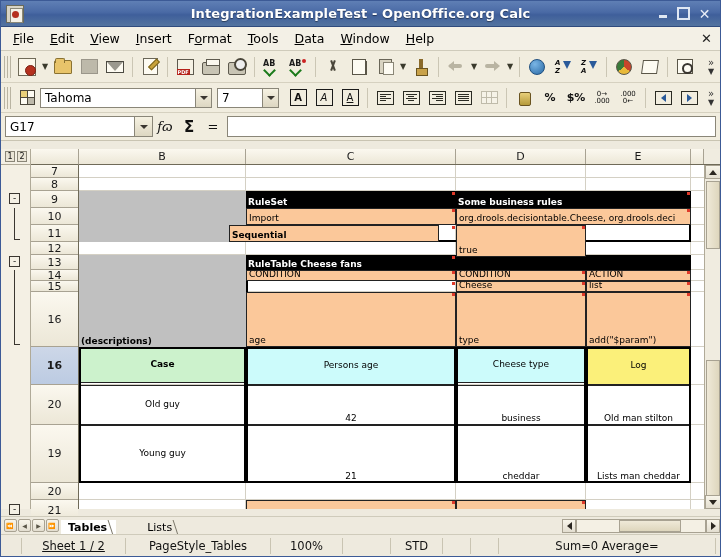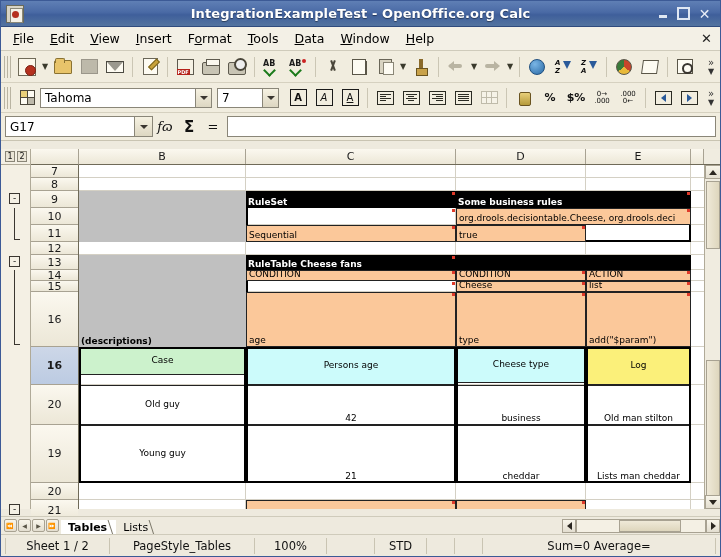--- a/index.html
+++ b/index.html
@@ -297,21 +297,21 @@
     position:absolute; left:0; right:0; bottom:22px; height:18px;
     background:#eeeade; display:flex; align-items:center;
     border-top:1px solid #cfcbbb;
   }
   .navbtns { display:flex; gap:1px; padding-left:3px; }
   .navb {
     width:13px;height:13px;border:1px solid #a8a292;border-radius:2px;
     background:linear-gradient(to bottom,#f8f5ea,#e3ded0);
     display:flex;align-items:center;justify-content:center;font-size:6px;color:#5a5648;
   }
-  .tabs { display:flex; align-items:flex-end; height:18px; margin-left:2px; }
+  .tabs { display:flex; align-items:flex-end; height:18px; margin-left:2px;gap:24px; }
   .tab {
     font-size:11px; padding:1px 9px 1px 7px; position:relative; color:#000;
     background:#eeeade; border-bottom:none;
   }
   .tab.active { font-weight:bold; background:#ffffff; }
   .tab::after {
     content:""; position:absolute; right:-5px; top:0; bottom:0; width:10px;
     border-left:1px solid #7a7668; transform:skewX(18deg);
   }
   .hscroll-area { margin-left:auto; display:flex; align-items:center; height:16px; }
@@ -324,21 +324,21 @@
 
   .statusbar {
     position:absolute; left:0; right:0; bottom:0; height:22px;
     background:#eeeade; display:flex; align-items:center;
     border-top:1px solid #cfcbbb; font-size:11.5px; color:#111;
   }
   .sb-cell {
     height:16px; display:flex; align-items:center; justify-content:center;
     border-right:1px solid #c9c4b2; padding:0 6px;
   }
-  .sb-cell:first-child{border-left:1px solid #c9c4b2;margin-left:4px;}
+  .sb-cell:first-child{border-left:1px solid #c9c4b2;margin-left:20px;text-decoration:underline;}
 </style>
 </head>
 <body>
 
 <div id="app">
 
   <div class="titlebar">
     <div class="title-icon"></div>
     <div class="title-text">IntegrationExampleTest - OpenOffice.org Calc</div>
     <div class="win-btns">
@@ -706,30 +706,33 @@
           <div style="position: absolute; border: 2px solid rgb(0, 0, 0); pointer-events: none; left: 167px; top: 90px; width: 445px; height: 92px;"></div>
           <div style="position: absolute; border: 2px solid rgb(0, 0, 0); pointer-events: none; left: 167px; top: 335px; width: 340px; height: 21px;"></div>
           <div class="cell c-black al-bl" style="left: 167px; top: 26px; width: 210px; height: 17px;">
             <span>RuleSet</span>
           </div>
           <div class="marker" style="left: 373px; top: 27px;"></div>
           <div class="cell c-black al-bl" style="left: 377px; top: 26px; width: 235px; height: 17px;">
             <span>Some business rules</span>
           </div>
           <div class="marker" style="left: 608px; top: 27px;"></div>
+          <div class="cell c-orange al-bl" style="left: 167px; top: 43px; width: 210px; height: 17px; border: 1px solid rgb(34, 34, 34);">
+            <span>Import</span>
+          </div>
           <div class="marker" style="left: 373px; top: 44px;"></div>
           <div class="cell c-orange al-bl" style="left: 377px; top: 43px; width: 235px; height: 17px; border: 1px solid rgb(34, 34, 34);">
             <span>org.drools.decisiontable.Cheese, org.drools.deci</span>
           </div>
           <div class="marker" style="left: 608px; top: 44px;"></div>
-          <div class="cell c-orange al-bl" style="left: 167px; top: 60px; width: 210px; height: 17px; border: 1px solid rgb(34, 34, 34);">
+          <div class="cell c-orange al-bl" style="left: 150px; top: 60px; width: 210px; height: 17px; border: 1px solid rgb(34, 34, 34); font-weight: bold;">
             <span>Sequential</span>
           </div>
           <div class="marker" style="left: 373px; top: 61px;"></div>
-          <div class="cell c-orange al-bl" style="left: 377px; top: 60px; width: 130px; height: 17px; border: 1px solid rgb(34, 34, 34);">
+          <div class="cell c-orange al-bl" style="left: 377px; top: 60px; width: 130px; height: 32px; border: 1px solid rgb(34, 34, 34);">
             <span>true</span>
           </div>
           <div class="marker" style="left: 503px; top: 61px;"></div>
           <div class="cell c-black al-bl" style="left: 167px; top: 90px; width: 210px; height: 15px;">
             <span>RuleTable Cheese fans</span>
           </div>
           <div class="marker" style="left: 373px; top: 91px;"></div>
           <div class="cell c-orange al-bl" style="left: 167px; top: 105px; width: 210px; height: 11px; border: 1px solid rgb(34, 34, 34);">
             <span>CONDITION</span>
           </div>
@@ -759,21 +762,21 @@
           </div>
           <div class="marker" style="left: 373px; top: 128px;"></div>
           <div class="cell c-orange al-bl" style="left: 377px; top: 127px; width: 130px; height: 55px; border: 1px solid rgb(34, 34, 34);">
             <span>type</span>
           </div>
           <div class="marker" style="left: 503px; top: 128px;"></div>
           <div class="cell c-orange al-bl" style="left: 507px; top: 127px; width: 105px; height: 55px; border: 1px solid rgb(34, 34, 34);">
             <span>add("$param")</span>
           </div>
           <div class="marker" style="left: 608px; top: 128px;"></div>
-          <div class="cell c-green al-c" style="left: 0px; top: 182px; width: 167px; height: 28px; border: 1px solid rgb(34, 34, 34);">
+          <div class="cell c-green al-c" style="left: 0px; top: 182px; width: 167px; height: 36px; border: 1px solid rgb(34, 34, 34); font-weight: bold;">
             <span>Case</span>
           </div>
           <div class="cell c-cyan al-c" style="left: 167px; top: 182px; width: 210px; height: 38px; border: 1px solid rgb(34, 34, 34);">
             <span>Persons age</span>
           </div>
           <div class="cell c-cyan al-c" style="left: 377px; top: 182px; width: 130px; height: 36px; border: 1px solid rgb(34, 34, 34); align-items: center;">
             <span>Cheese type</span>
           </div>
           <div class="cell c-yellow al-c" style="left: 507px; top: 182px; width: 105px; height: 38px; border: 1px solid rgb(34, 34, 34);">
             <span>Log</span>

